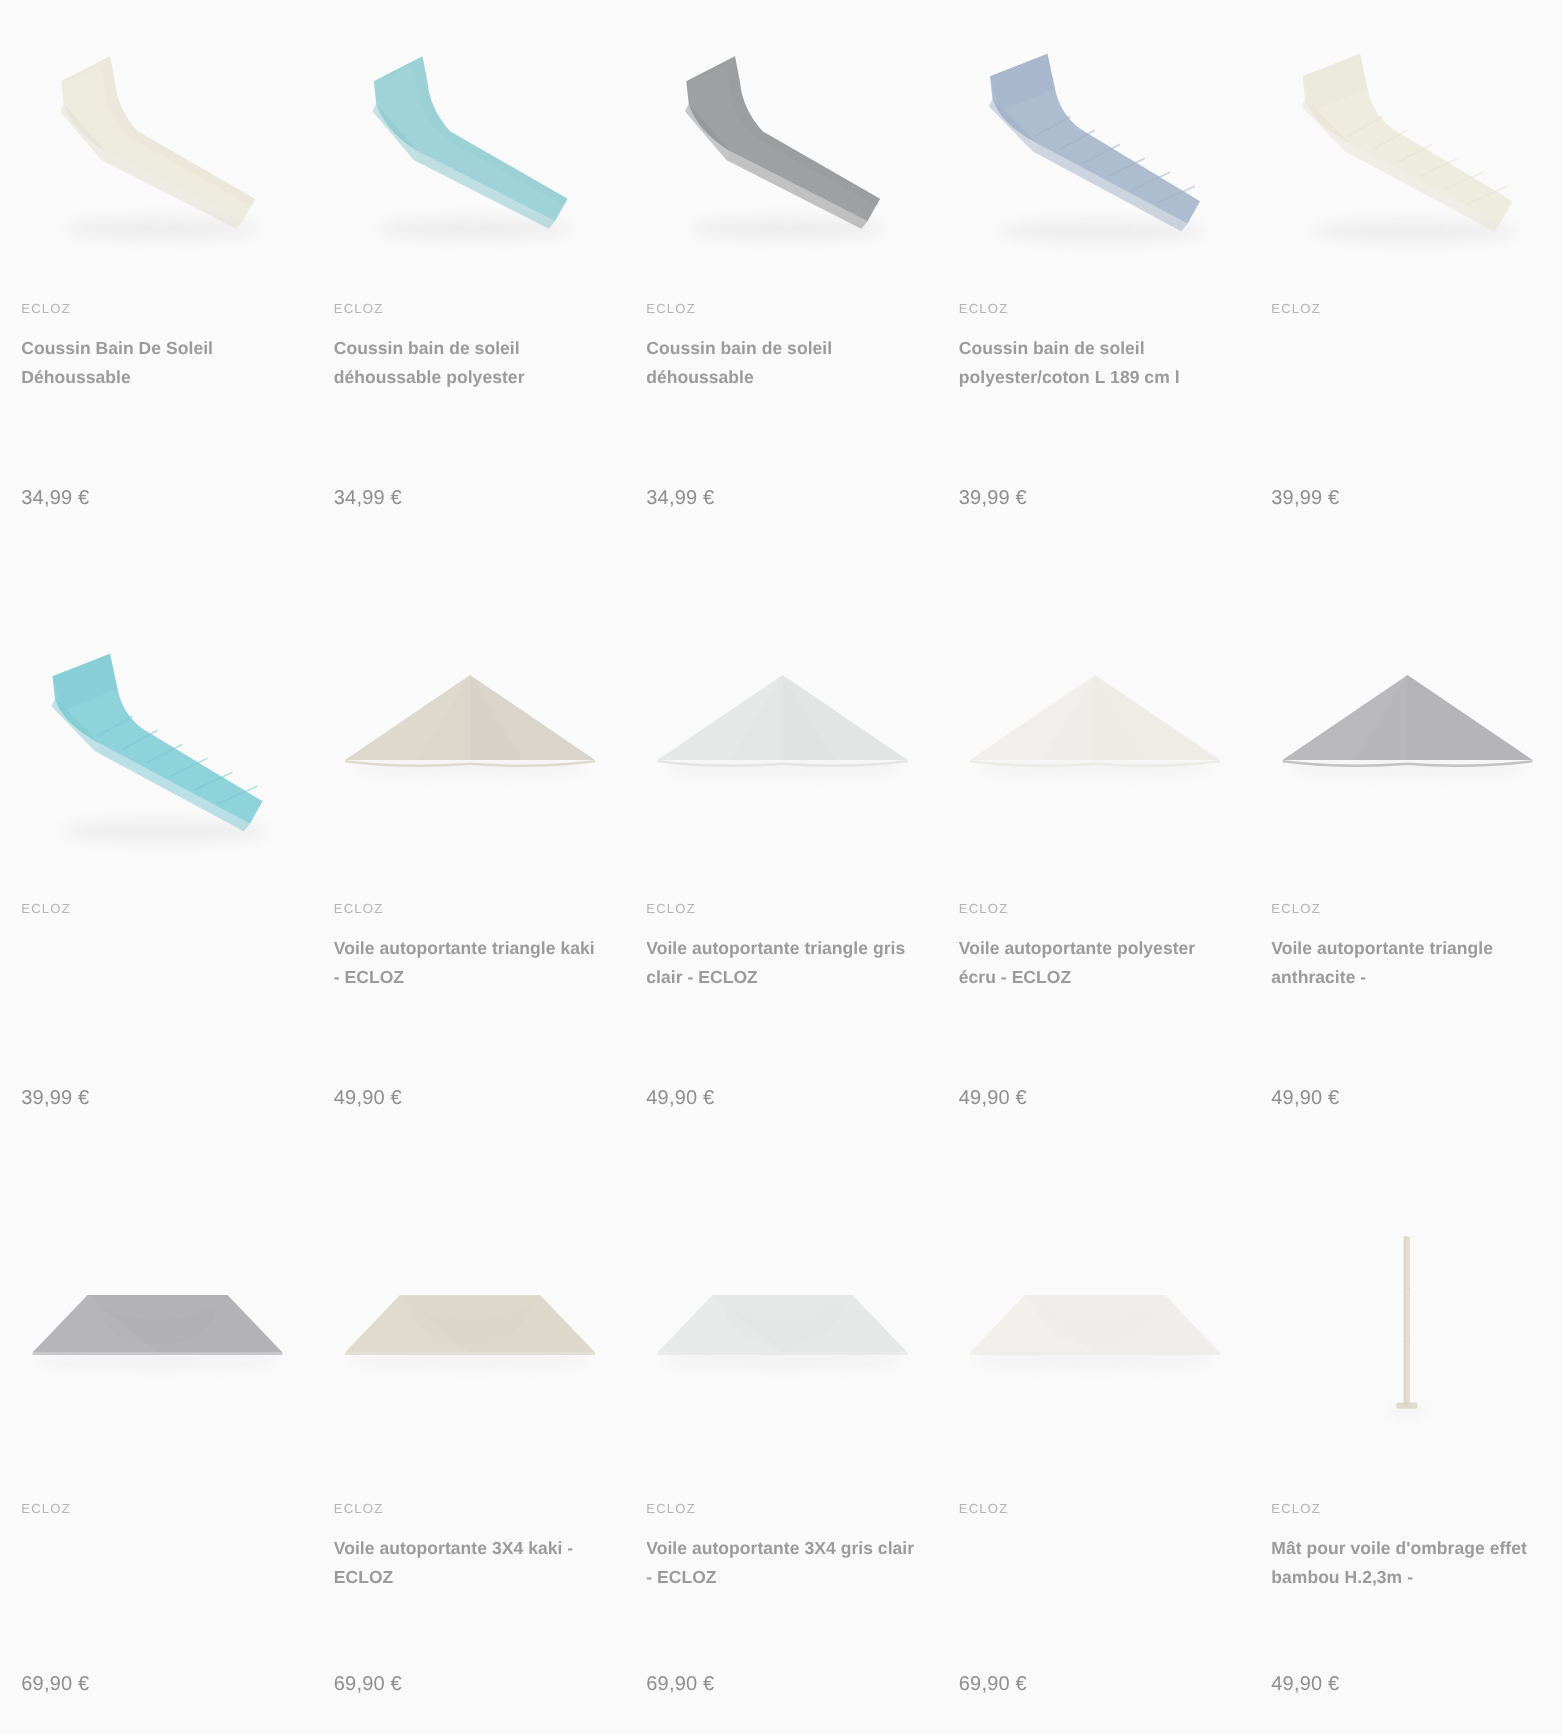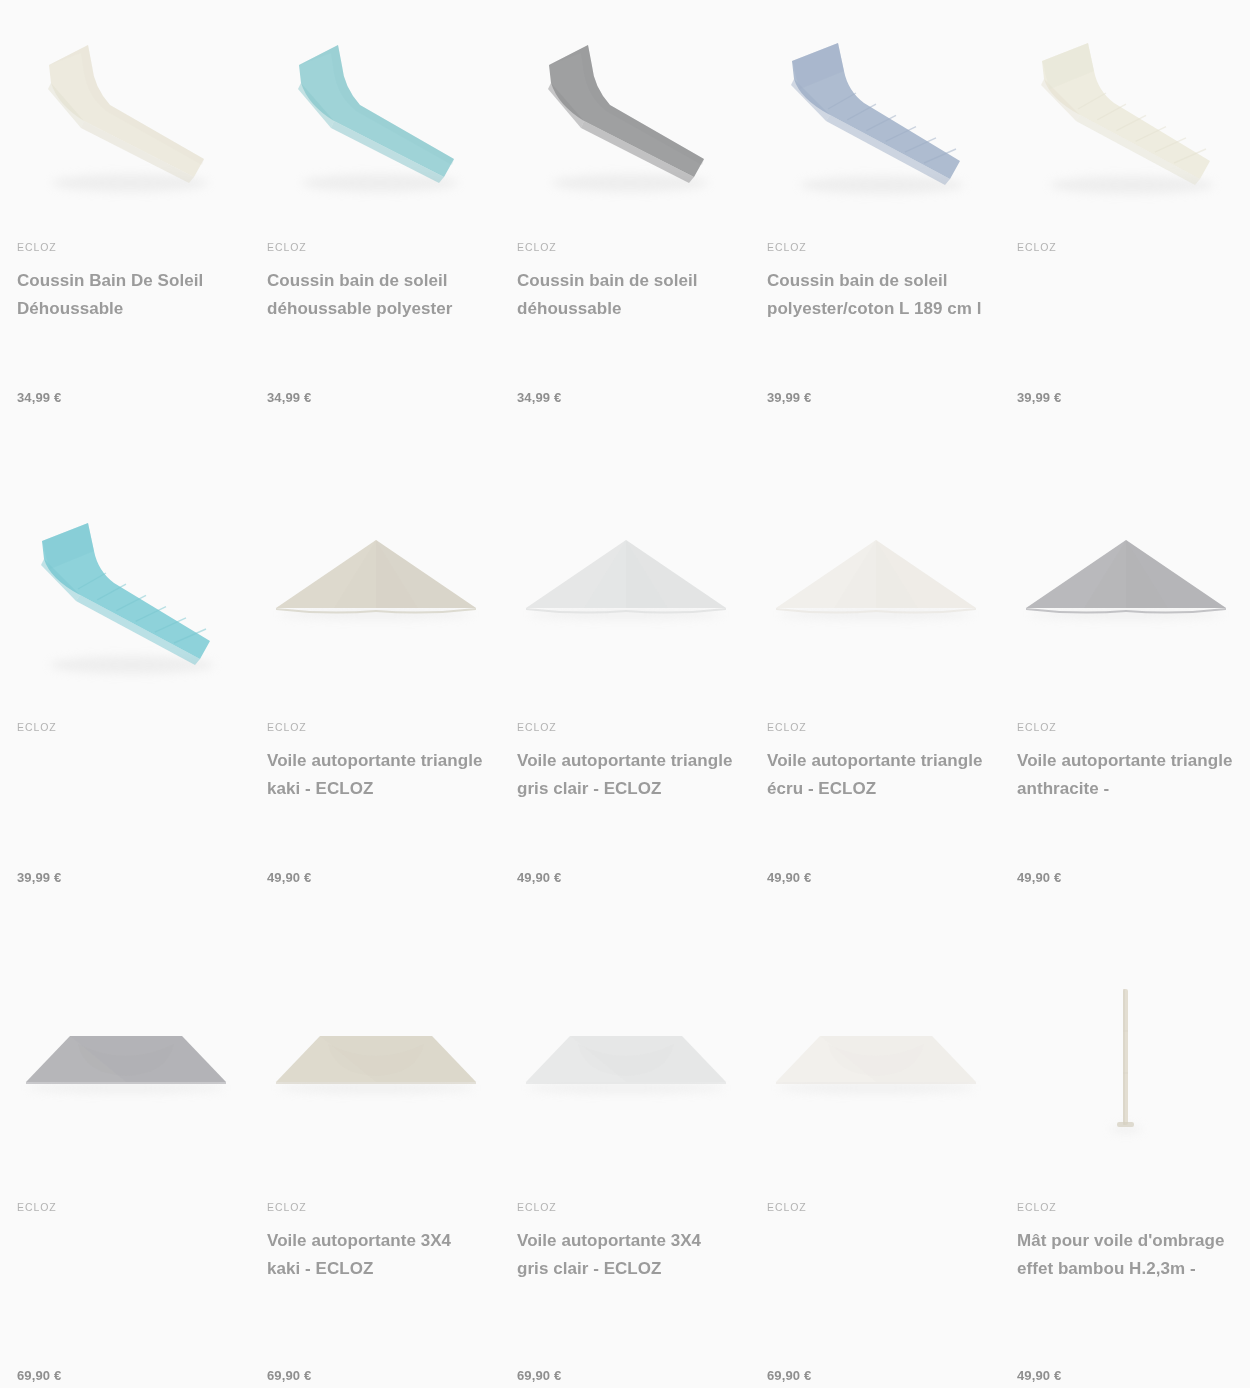--- a/index.html
+++ b/index.html
@@ -49,41 +49,41 @@
     font-size: 10.5px;
     letter-spacing: 0.09em;
     color: #b3b3b3;
     font-weight: 400;
     line-height: 1;
     text-transform: uppercase;
   }
 
   .card-title {
     margin-top: 14px;
-    font-size: 17px;
+    font-size: 14px;
     font-weight: 700;
     line-height: 1.68;
     color: #9b9b9b;
     letter-spacing: 0.003em;
     height: 52px;
     overflow: hidden;
     white-space: pre-line;
   }
 
   .card-price {
     position: absolute;
     left: 17px;
     top: 390px;
-    font-size: 13px;
-    font-weight: 700;
+    font-size: 16px;
+    font-weight: 400;
     color: #8f8f8f;
     letter-spacing: 0.01em;
   }
 
-  .product-grid > .product-card:nth-child(n+11) .card-price { top: 408px; }
+  .product-grid > .product-card:nth-child(n+11) .card-price { top: 379px; }
 
   
   .art { display: block; width: 100%; height: 100%; }
 
   
   .soft-shadow { filter: blur(5px); opacity: .35; }
 </style>
 </head>
 <body>
 
@@ -238,21 +238,21 @@
   <svg class="art" viewBox="0 0 216 130" preserveAspectRatio="xMidYMid meet">
     <ellipse class="soft-shadow" cx="108" cy="90" rx="96" ry="5" fill="#dcdcdc"></ellipse>
     <path d="M108 16 L208 84 L8 84 Z" fill="#f1efeb"></path>
     <path d="M108 16 L208 84 L108 84 Z" fill="#e8e5e0" opacity=".28"></path>
     <path d="M108 16 L150 84 L66 84 Z" fill="#e8e5e0" opacity=".16"></path>
     <path d="M8 84 Q58 90 108 86 Q158 90 208 84 L208 86 Q158 92 108 88 Q58 92 8 86 Z" fill="#e8e5e0" opacity=".7"></path>
   </svg>
         </div>
     </div>
     <div class="card-brand">ECLOZ</div>
-    <div class="card-title">Voile autoportante triangle écru - ECLOZ</div>
+    <div class="card-title">Voile autoportante polyester écru - ECLOZ</div>
     <div class="card-price">49,90 €</div>
   </div>
     <div class="product-card">
     <div class="card-media">
       <div class="media-stage">
   <svg class="art" viewBox="0 0 216 130" preserveAspectRatio="xMidYMid meet">
     <ellipse class="soft-shadow" cx="108" cy="90" rx="96" ry="5" fill="#dcdcdc"></ellipse>
     <path d="M108 16 L208 84 L8 84 Z" fill="#b9b9bc"></path>
     <path d="M108 16 L208 84 L108 84 Z" fill="#adadb1" opacity=".28"></path>
     <path d="M108 16 L150 84 L66 84 Z" fill="#adadb1" opacity=".16"></path>

